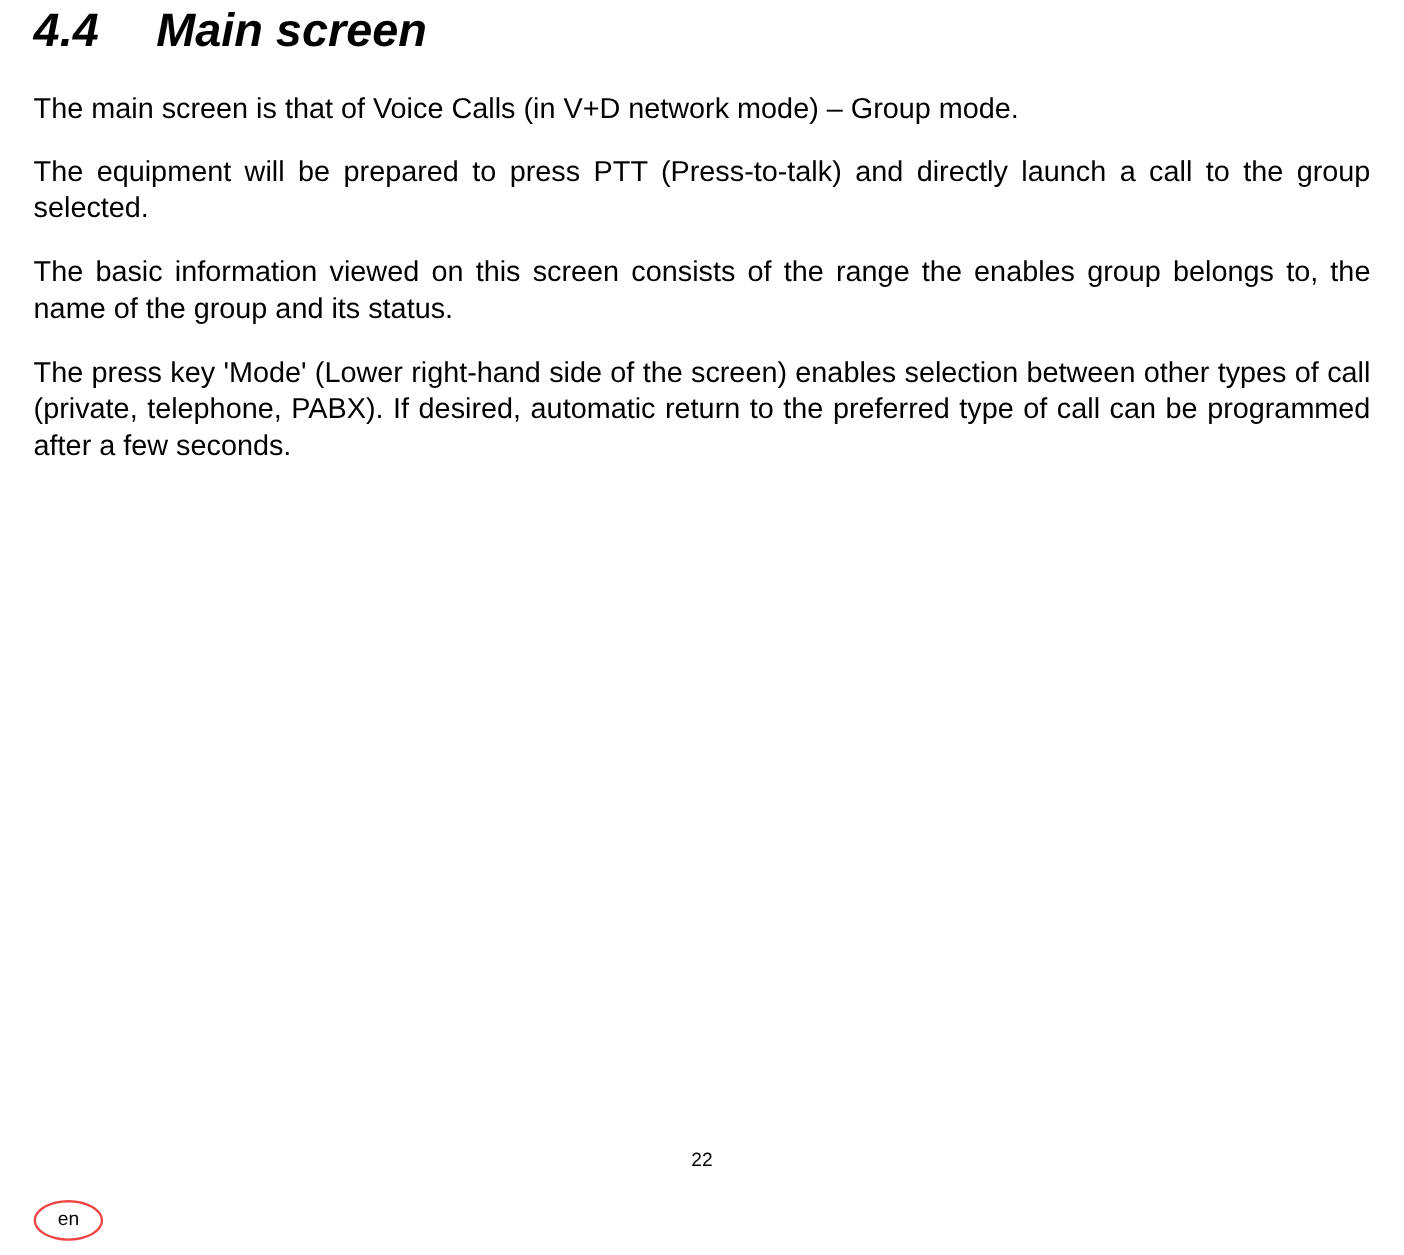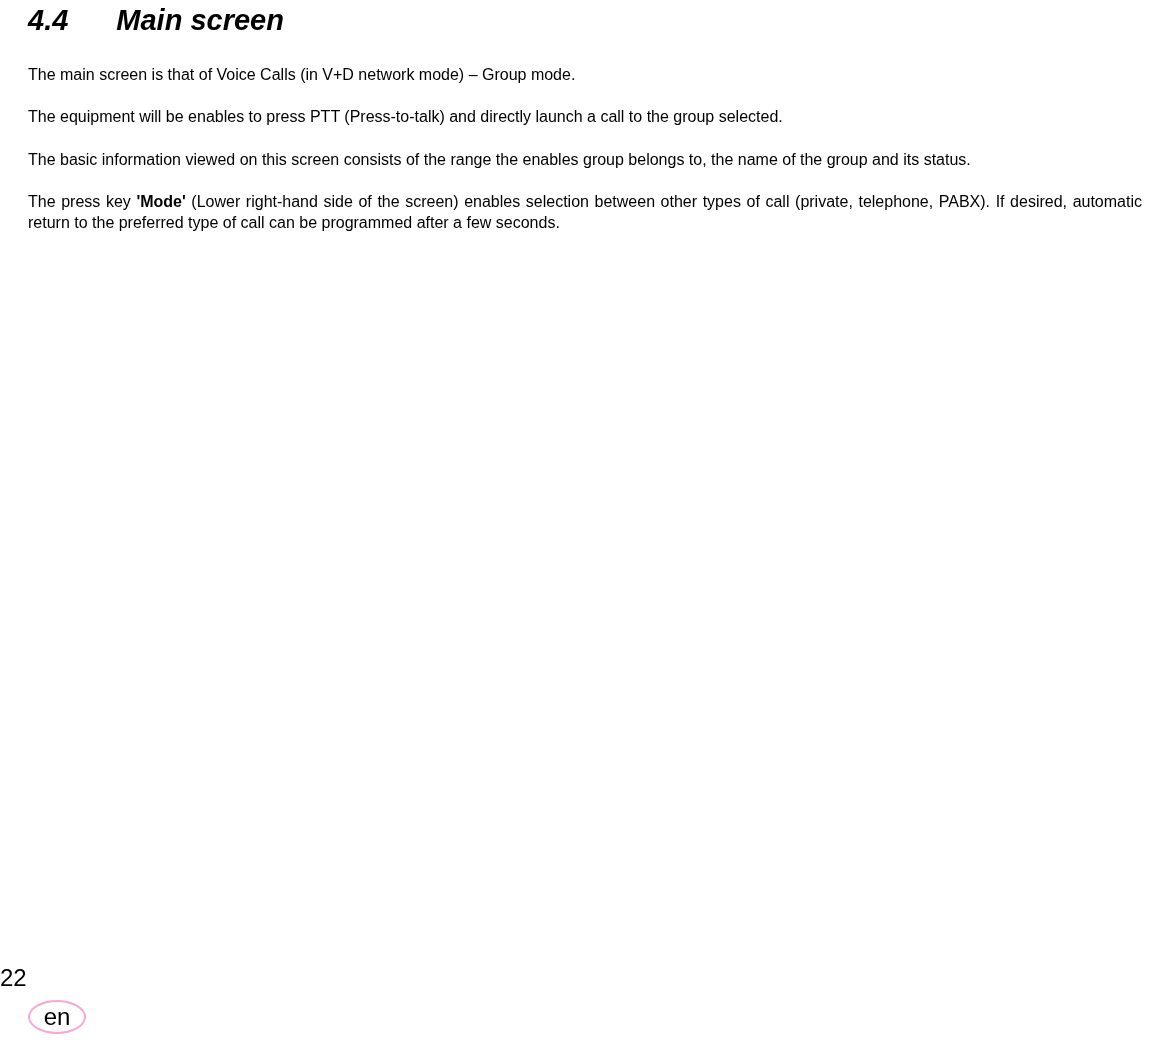--- a/index.html
+++ b/index.html
@@ -12,69 +12,70 @@
       height: 1046px;
       background: #ffffff;
       font-family: Arial, Helvetica, sans-serif;
       color: #000000;
       position: relative;
       padding: 0 28px;
     }
     .heading {
       font-style: italic;
       font-weight: bold;
-      font-size: 29px;
+      font-size: 39px;
       margin-top: 4px;
       margin-bottom: 28px;
     }
     .heading-number {
       display: inline-block;
       margin-right: 48px;
     }
     .para {
-      font-size: 16px;
+      font-size: 24px;
       line-height: 1.28;
       margin-bottom: 22px;
       text-align: justify;
     }
     .bold {
-      font-weight: bold;
+      font-weight: normal;
     }
     .page-number {
       position: absolute;
-      bottom: 54px;
+      bottom: 69px;
       left: 0;
       right: 0;
-      font-size: 24px;
+      text-align: center;
+      font-size: 16px;
     }
     .lang-badge {
       position: absolute;
       bottom: 12px;
       left: 28px;
-      border: 2px solid #f9a8d4;
+      border: 2px solid #ef4444;
       border-radius: 50%;
       width: 58px;
       height: 34px;
       display: flex;
       align-items: center;
       justify-content: center;
-      font-size: 24px;
+      font-size: 16px;
       line-height: 1;
     }
   </style>
 </head>
 <body>
 
 <h2 class="heading">
   <span class="heading-number">4.4</span><span>Main screen</span>
 </h2>
 
 <p class="para">The main screen is that of Voice Calls (in V+D network mode) – Group mode.</p>
 
-<p class="para">The equipment will be enables to press PTT (Press-to-talk) and directly launch a call to the group selected.</p>
+<p class="para">The equipment will be prepared to press PTT (Press-to-talk) and directly launch a call to the group selected.</p>
 
 <p class="para">The basic information viewed on this screen consists of the range the enables group belongs to, the name of the group and its status.</p>
 
 <p class="para">
   <span>The press key </span><span class="bold">'Mode'</span><span> (Lower right-hand side of the screen) enables selection between other types of call (private, telephone, PABX). If desired, automatic return to the preferred type of call can be programmed after a few seconds.</span>
 </p>
 
 <div class="page-number">22</div>
 
 <div class="lang-badge">en</div>

